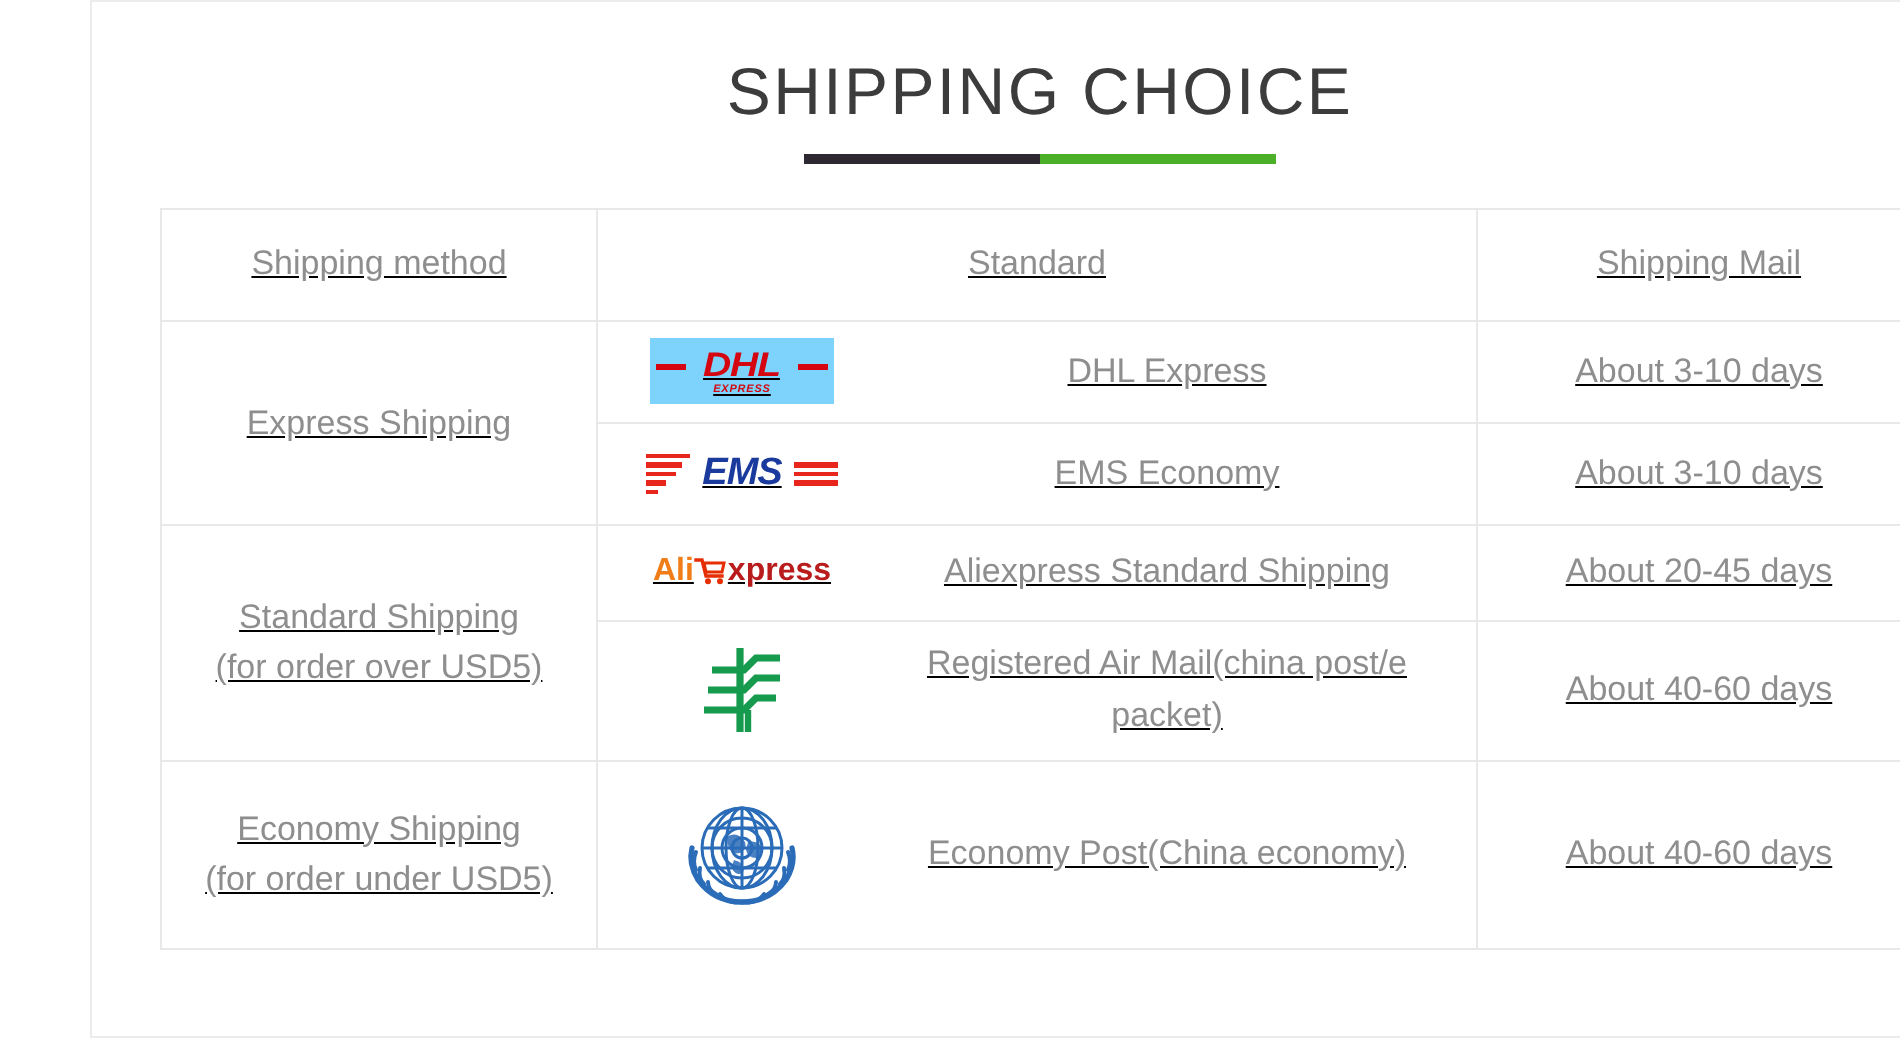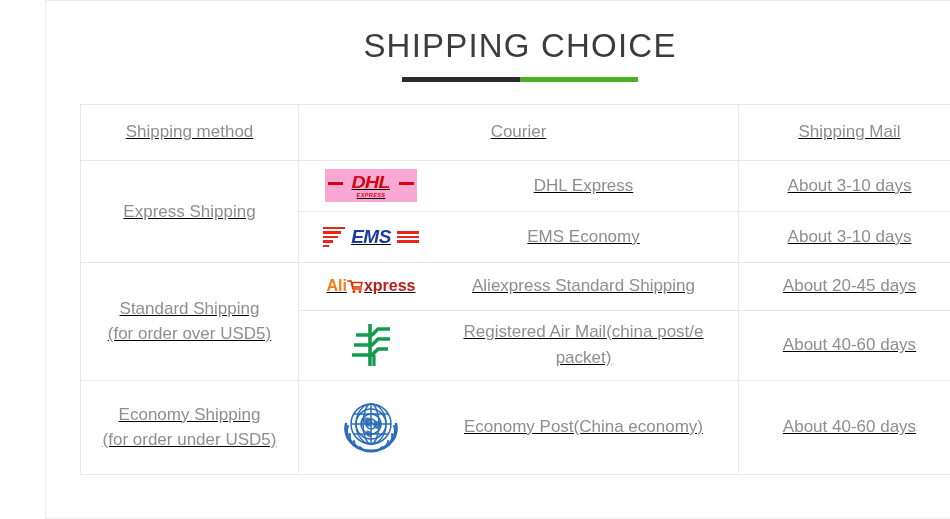--- a/index.html
+++ b/index.html
@@ -123,21 +123,21 @@
   tr.r-dhl  td { height: 51px; }
   tr.r-ems  td { height: 51px; }
   tr.r-ali  td { height: 48px; }
   tr.r-cpost td { height: 69px; }
   tr.r-un   td { height: 94px; }
 
   
   .logo-dhl {
     width: 92px;
     height: 33px;
-    background: #f9a8d4;
+    background: #7dd3fc;
     position: relative;
     display: flex;
     flex-direction: column;
     align-items: center;
     justify-content: center;
     overflow: hidden;
   }
   .logo-dhl .dhl-text {
     font-size: 17px;
     font-weight: 700;
@@ -198,21 +198,20 @@
     font-style: italic;
     color: #1a3a9e;
     letter-spacing: -0.5px;
     line-height: 1;
     font-family: "Liberation Sans", sans-serif;
   }
 
   
   .logo-ali {
     display: flex;
-    align-items: center;
     font-size: 16px;
     font-weight: 700;
     line-height: 1;
     font-family: "Liberation Sans", sans-serif;
     white-space: nowrap;
   }
   .ali-a { color: #f07d18; }
   .ali-cart { color: #e62e04; margin: 0 0px; font-size: 15px; }
   .ali-x { color: #b91c1c; }
 
@@ -240,21 +239,21 @@
     <table class="ship">
       <colgroup>
         <col class="c-method">
         <col class="c-courier">
         <col class="c-time">
       </colgroup>
 
       <thead>
         <tr>
           <th>Shipping method</th>
-          <th>Courier</th>
+          <th>Standard</th>
           <th>Shipping Mail</th>
         </tr>
       </thead>
 
       <tbody>
 
         <tr class="r-dhl">
           <td class="method-cell" rowspan="2">
             <div>Express Shipping</div>
           </td>

